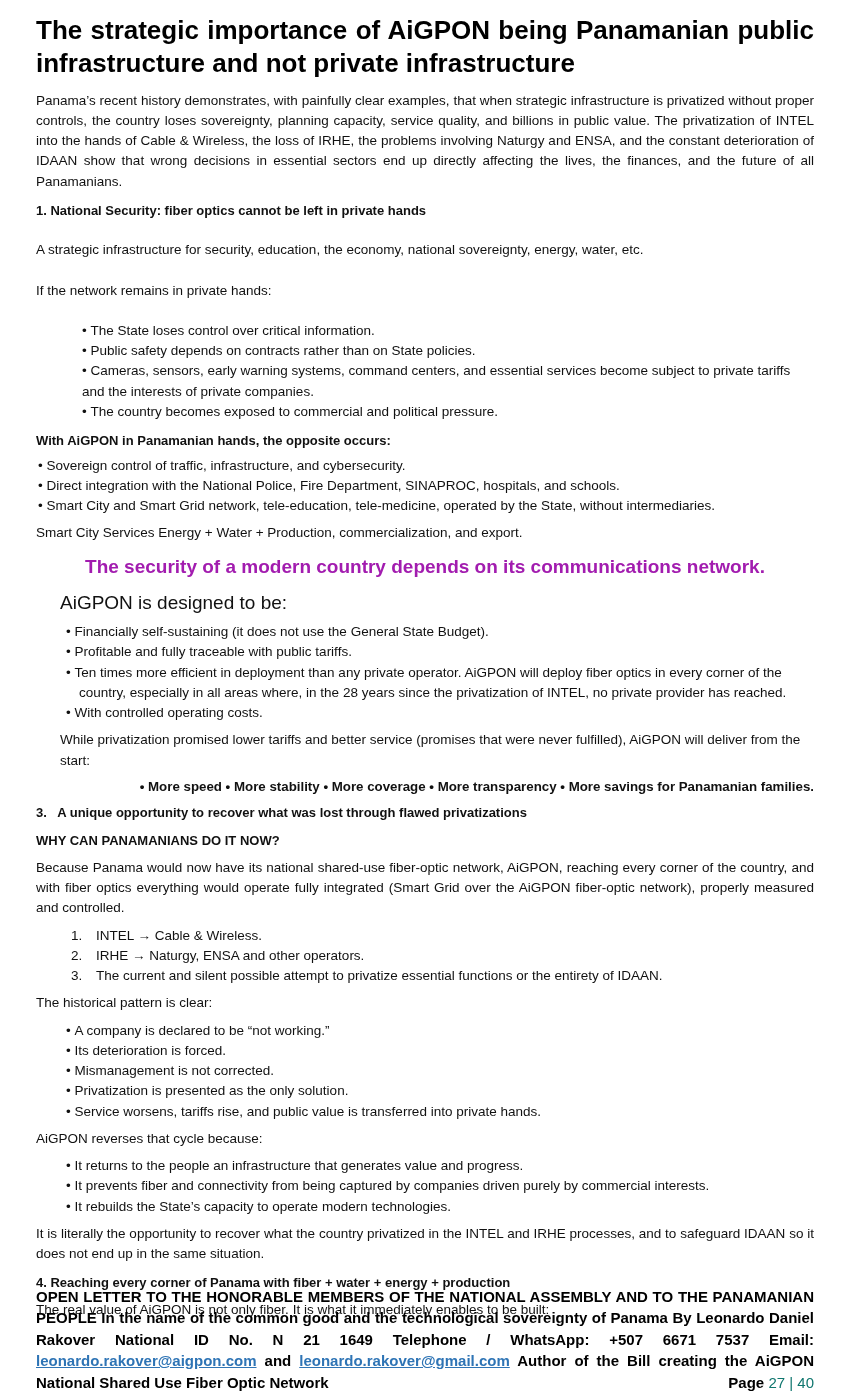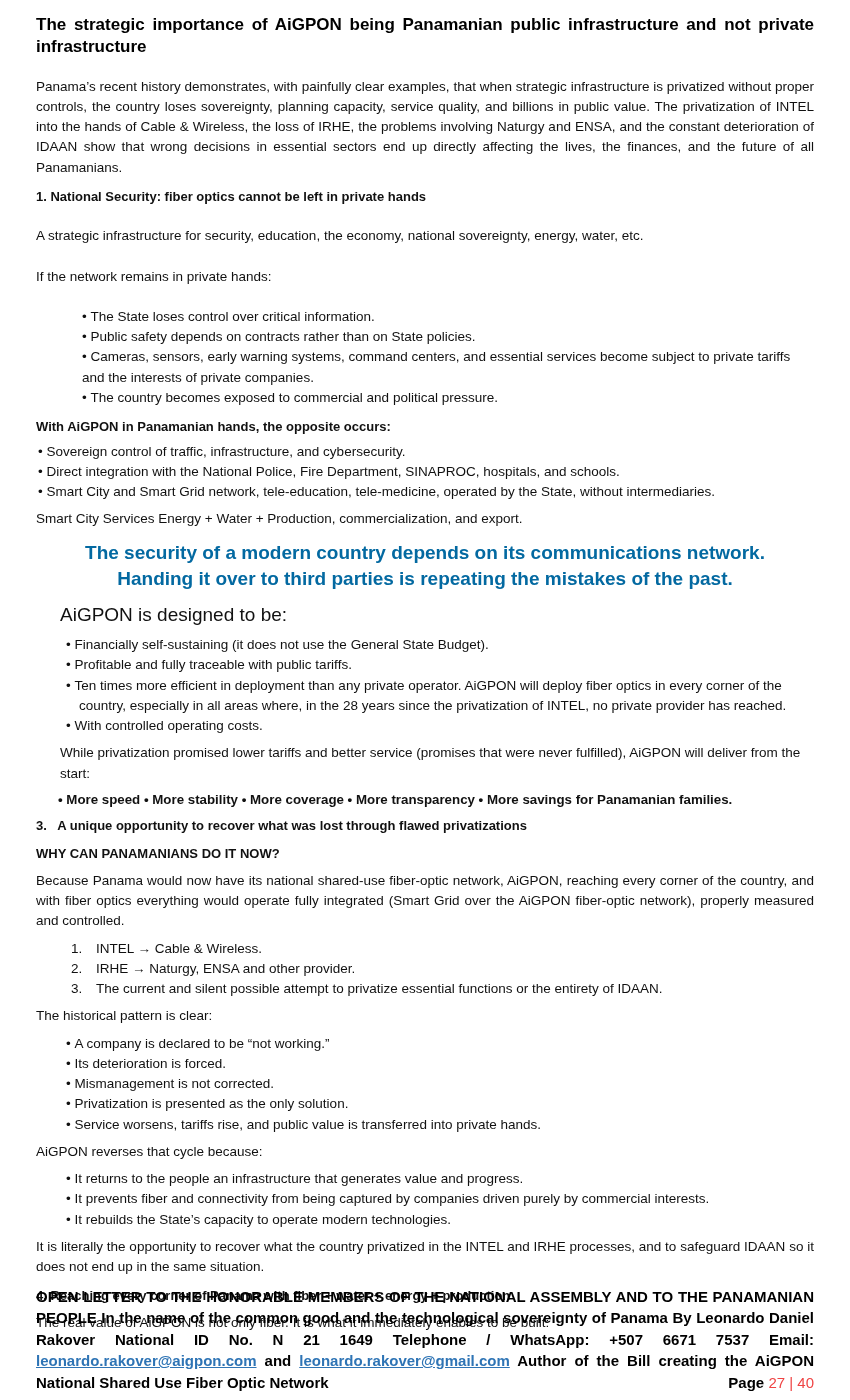--- a/index.html
+++ b/index.html
@@ -3,53 +3,53 @@
 <meta charset="utf-8">
 <style>
   html,body{margin:0;padding:0;background:#ffffff;}
   .page{
     width:850px;height:1400px;background:#ffffff;position:relative;
     font-family:"Liberation Sans","DejaVu Sans",sans-serif;color:#111;
     overflow:hidden;box-sizing:border-box;
   }
   .content{padding:14px 36px 0 36px;}
   .doc-title{
-    font-size:17px;font-weight:bold;line-height:1.28;color:#000;
-    text-align:justify;margin:0 0 19px 0;letter-spacing:0;
+    font-size:26px;font-weight:bold;line-height:1.28;color:#000;
+    text-align:justify;margin:0 0 10px 0;letter-spacing:0;
   }
   .para{font-size:13.5px;line-height:1.5;margin:7px 0;}
   .para.tight{margin:20px 0;}
   .just{text-align:justify;}
   .h-bold{font-size:13px;line-height:1.5;font-weight:bold;margin:9px 0 5px 0;}
   .designed{font-size:19px;line-height:1.35;margin:9px 0 7px 24px;}
   .banner{
     font-size:19px;font-weight:bold;text-align:center;line-height:1.42;
-    margin:10px 0 9px 0;color:#0369a1;
+    margin:10px 0 9px 0;color:#a21caf;
   }
   ul,ol{margin:3px 0;padding:0;}
   ul{list-style:none;}
   ul li{font-size:13.5px;line-height:1.5;}
   ul li::before{content:"\2022\00a0";}
   .ul-deep{margin-left:46px;margin-right:10px;}
   .ul-flush{margin-left:2px;}
   .ul-mid{margin-left:30px;}
   .ul-mid li{padding-left:13px;text-indent:-13px;}
   .ol-list{margin-left:26px;padding-left:24px;}
   .ol-list li{font-size:13.5px;line-height:1.5;padding-left:10px;}
   .indent-para{margin-left:24px;}
   .more-line{
-    font-size:13.3px;font-weight:bold;margin:8px 0 8px 22px;white-space:nowrap;
+    font-size:13.3px;font-weight:bold;margin:8px 0 8px 22px;white-space:nowrap;text-align:right;
   }
   .footer{
     position:absolute;left:36px;right:36px;bottom:7px;
     font-size:15px;line-height:1.43;font-weight:bold;text-align:justify;color:#000;
   }
   .footer a{color:#2e74b5;text-decoration:underline;cursor:pointer;}
   .page-marker{position:absolute;right:0;bottom:0;background:#fff;padding-left:6px;white-space:nowrap;}
-  .page-num{font-weight:normal;color:#ef4444;}
+  .page-num{font-weight:normal;color:#0f766e;}
 </style>
 </head>
 <body>
 
 <div class="page">
   <div class="content">
 
     <h1 class="doc-title">The strategic importance of AiGPON being Panamanian public infrastructure and not private infrastructure</h1>
 
     <p class="para just">Panama’s recent history demonstrates, with painfully clear examples, that when strategic infrastructure is privatized without proper controls, the country loses sovereignty, planning capacity, service quality, and billions in public value. The privatization of INTEL into the hands of Cable &amp; Wireless, the loss of IRHE, the problems involving Naturgy and ENSA, and the constant deterioration of IDAAN show that wrong decisions in essential sectors end up directly affecting the lives, the finances, and the future of all Panamanians.</p>
@@ -67,39 +67,38 @@
     <p class="h-bold">With AiGPON in Panamanian hands, the opposite occurs:</p>
     <ul class="ul-flush">
       <li>Sovereign control of traffic, infrastructure, and cybersecurity.</li>
       <li>Direct integration with the National Police, Fire Department, SINAPROC, hospitals, and schools.</li>
       <li>Smart City and Smart Grid network, tele-education, tele-medicine, operated by the State, without intermediaries.</li>
     </ul>
     <p class="para">Smart City Services Energy + Water + Production, commercialization, and export.</p>
 
     <div class="banner">
       <div>The security of a modern country depends on its communications network.</div>
-      <div>Handing it over to third parties is repeating the mistakes of the past.</div>
     </div>
 
     <p class="designed">AiGPON is designed to be:</p>
     <ul class="ul-mid">
       <li>Financially self-sustaining (it does not use the General State Budget).</li>
       <li>Profitable and fully traceable with public tariffs.</li>
       <li>Ten times more efficient in deployment than any private operator. AiGPON will deploy fiber optics in every corner of the country, especially in all areas where, in the 28 years since the privatization of INTEL, no private provider has reached.</li>
       <li>With controlled operating costs.</li>
     </ul>
     <p class="para indent-para">While privatization promised lower tariffs and better service (promises that were never fulfilled), AiGPON will deliver from the start:</p>
     <p class="more-line">• More speed • More stability • More coverage • More transparency • More savings for Panamanian families.</p>
 
     <p class="h-bold">3.&nbsp;&nbsp; A unique opportunity to recover what was lost through flawed privatizations</p>
     <p class="h-bold">WHY CAN PANAMANIANS DO IT NOW?</p>
     <p class="para just">Because Panama would now have its national shared-use fiber-optic network, AiGPON, reaching every corner of the country, and with fiber optics everything would operate fully integrated (Smart Grid over the AiGPON fiber-optic network), properly measured and controlled.</p>
     <ol class="ol-list">
       <li>INTEL → Cable &amp; Wireless.</li>
-      <li>IRHE → Naturgy, ENSA and other provider.</li>
+      <li>IRHE → Naturgy, ENSA and other operators.</li>
       <li>The current and silent possible attempt to privatize essential functions or the entirety of IDAAN.</li>
     </ol>
     <p class="para">The historical pattern is clear:</p>
     <ul class="ul-mid">
       <li>A company is declared to be “not working.”</li>
       <li>Its deterioration is forced.</li>
       <li>Mismanagement is not corrected.</li>
       <li>Privatization is presented as the only solution.</li>
       <li>Service worsens, tariffs rise, and public value is transferred into private hands.</li>
     </ul>

